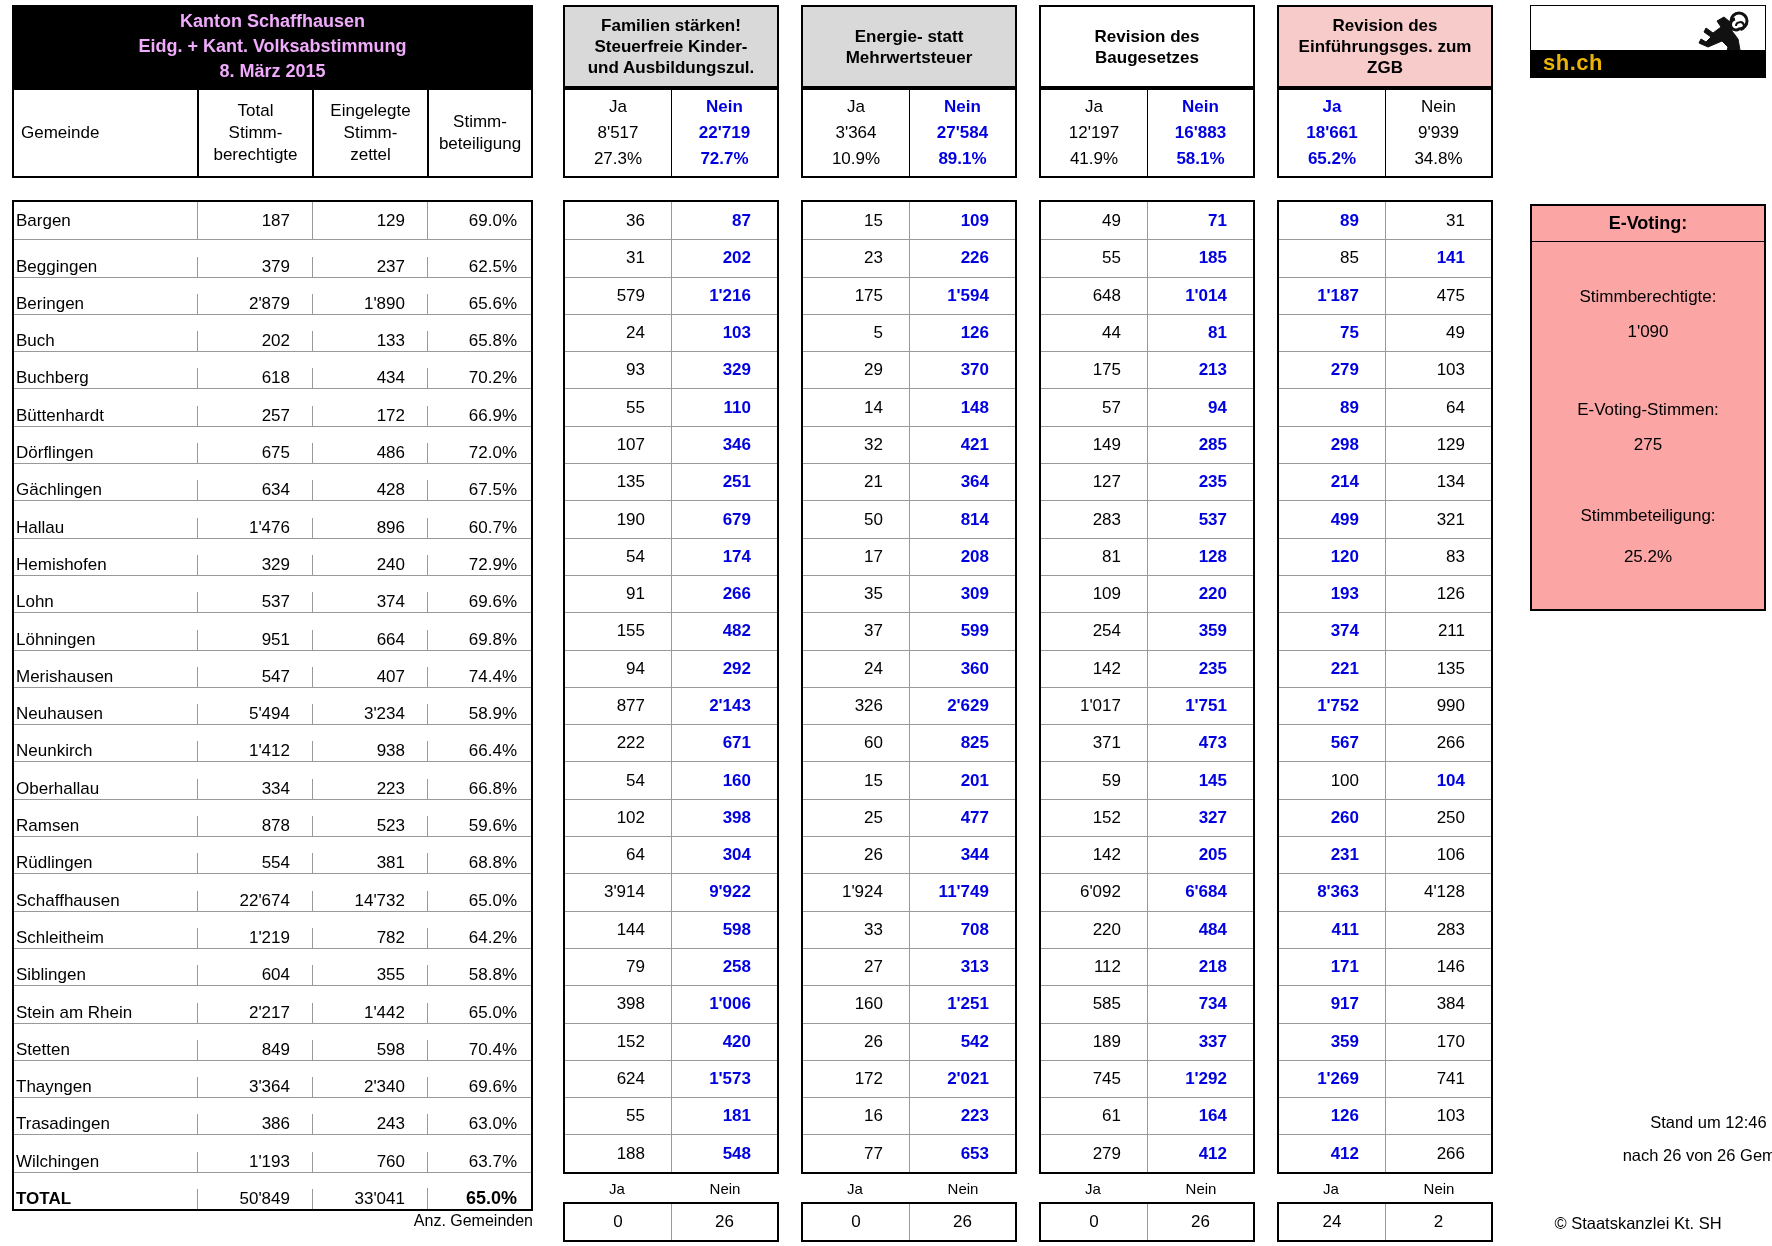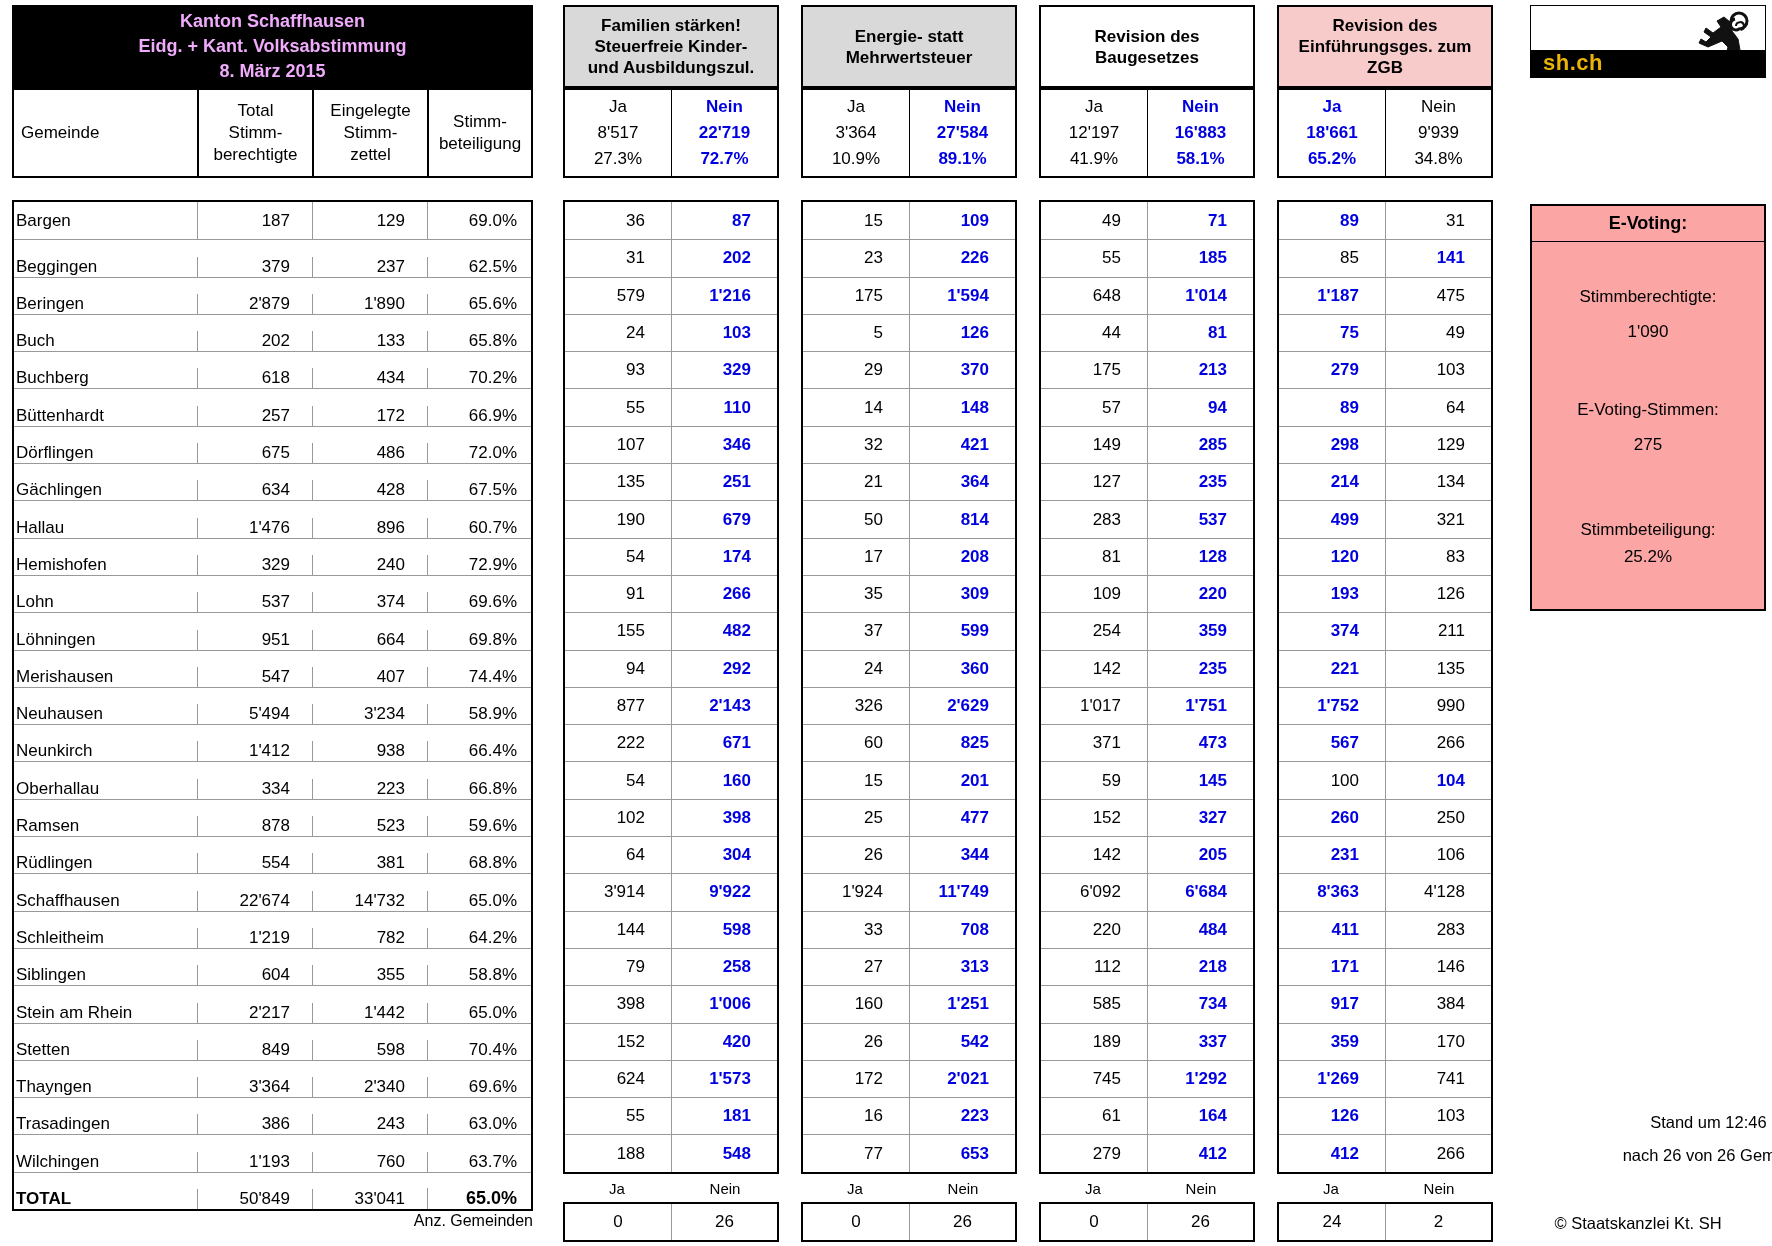--- a/index.html
+++ b/index.html
@@ -275,21 +275,21 @@
     </svg>
     <div class="logo-bar">sh.ch</div>
   </div>
 
   <div class="evoting">
     <div class="ev-title">E-Voting:</div>
     <div class="ev-line" style="top:81px">Stimmberechtigte:</div>
     <div class="ev-line" style="top:116px">1'090</div>
     <div class="ev-line" style="top:194px">E-Voting-Stimmen:</div>
     <div class="ev-line" style="top:229px">275</div>
-    <div class="ev-line" style="top:314px">Stimmbeteiligung:</div>
+    <div class="ev-line" style="top:300px">Stimmbeteiligung:</div>
     <div class="ev-line" style="top:341px">25.2%</div>
   </div>
 
   <div class="stand">
     <div>Stand um 12:46 Uhr</div>
     <div>nach 26 von 26 Gemeinden</div>
   </div>
   <div class="copyright">© Staatskanzlei Kt. SH</div>
 
 <div class="v-header" style="left: 563px; background: rgb(217, 217, 217);">Familien stärken!

